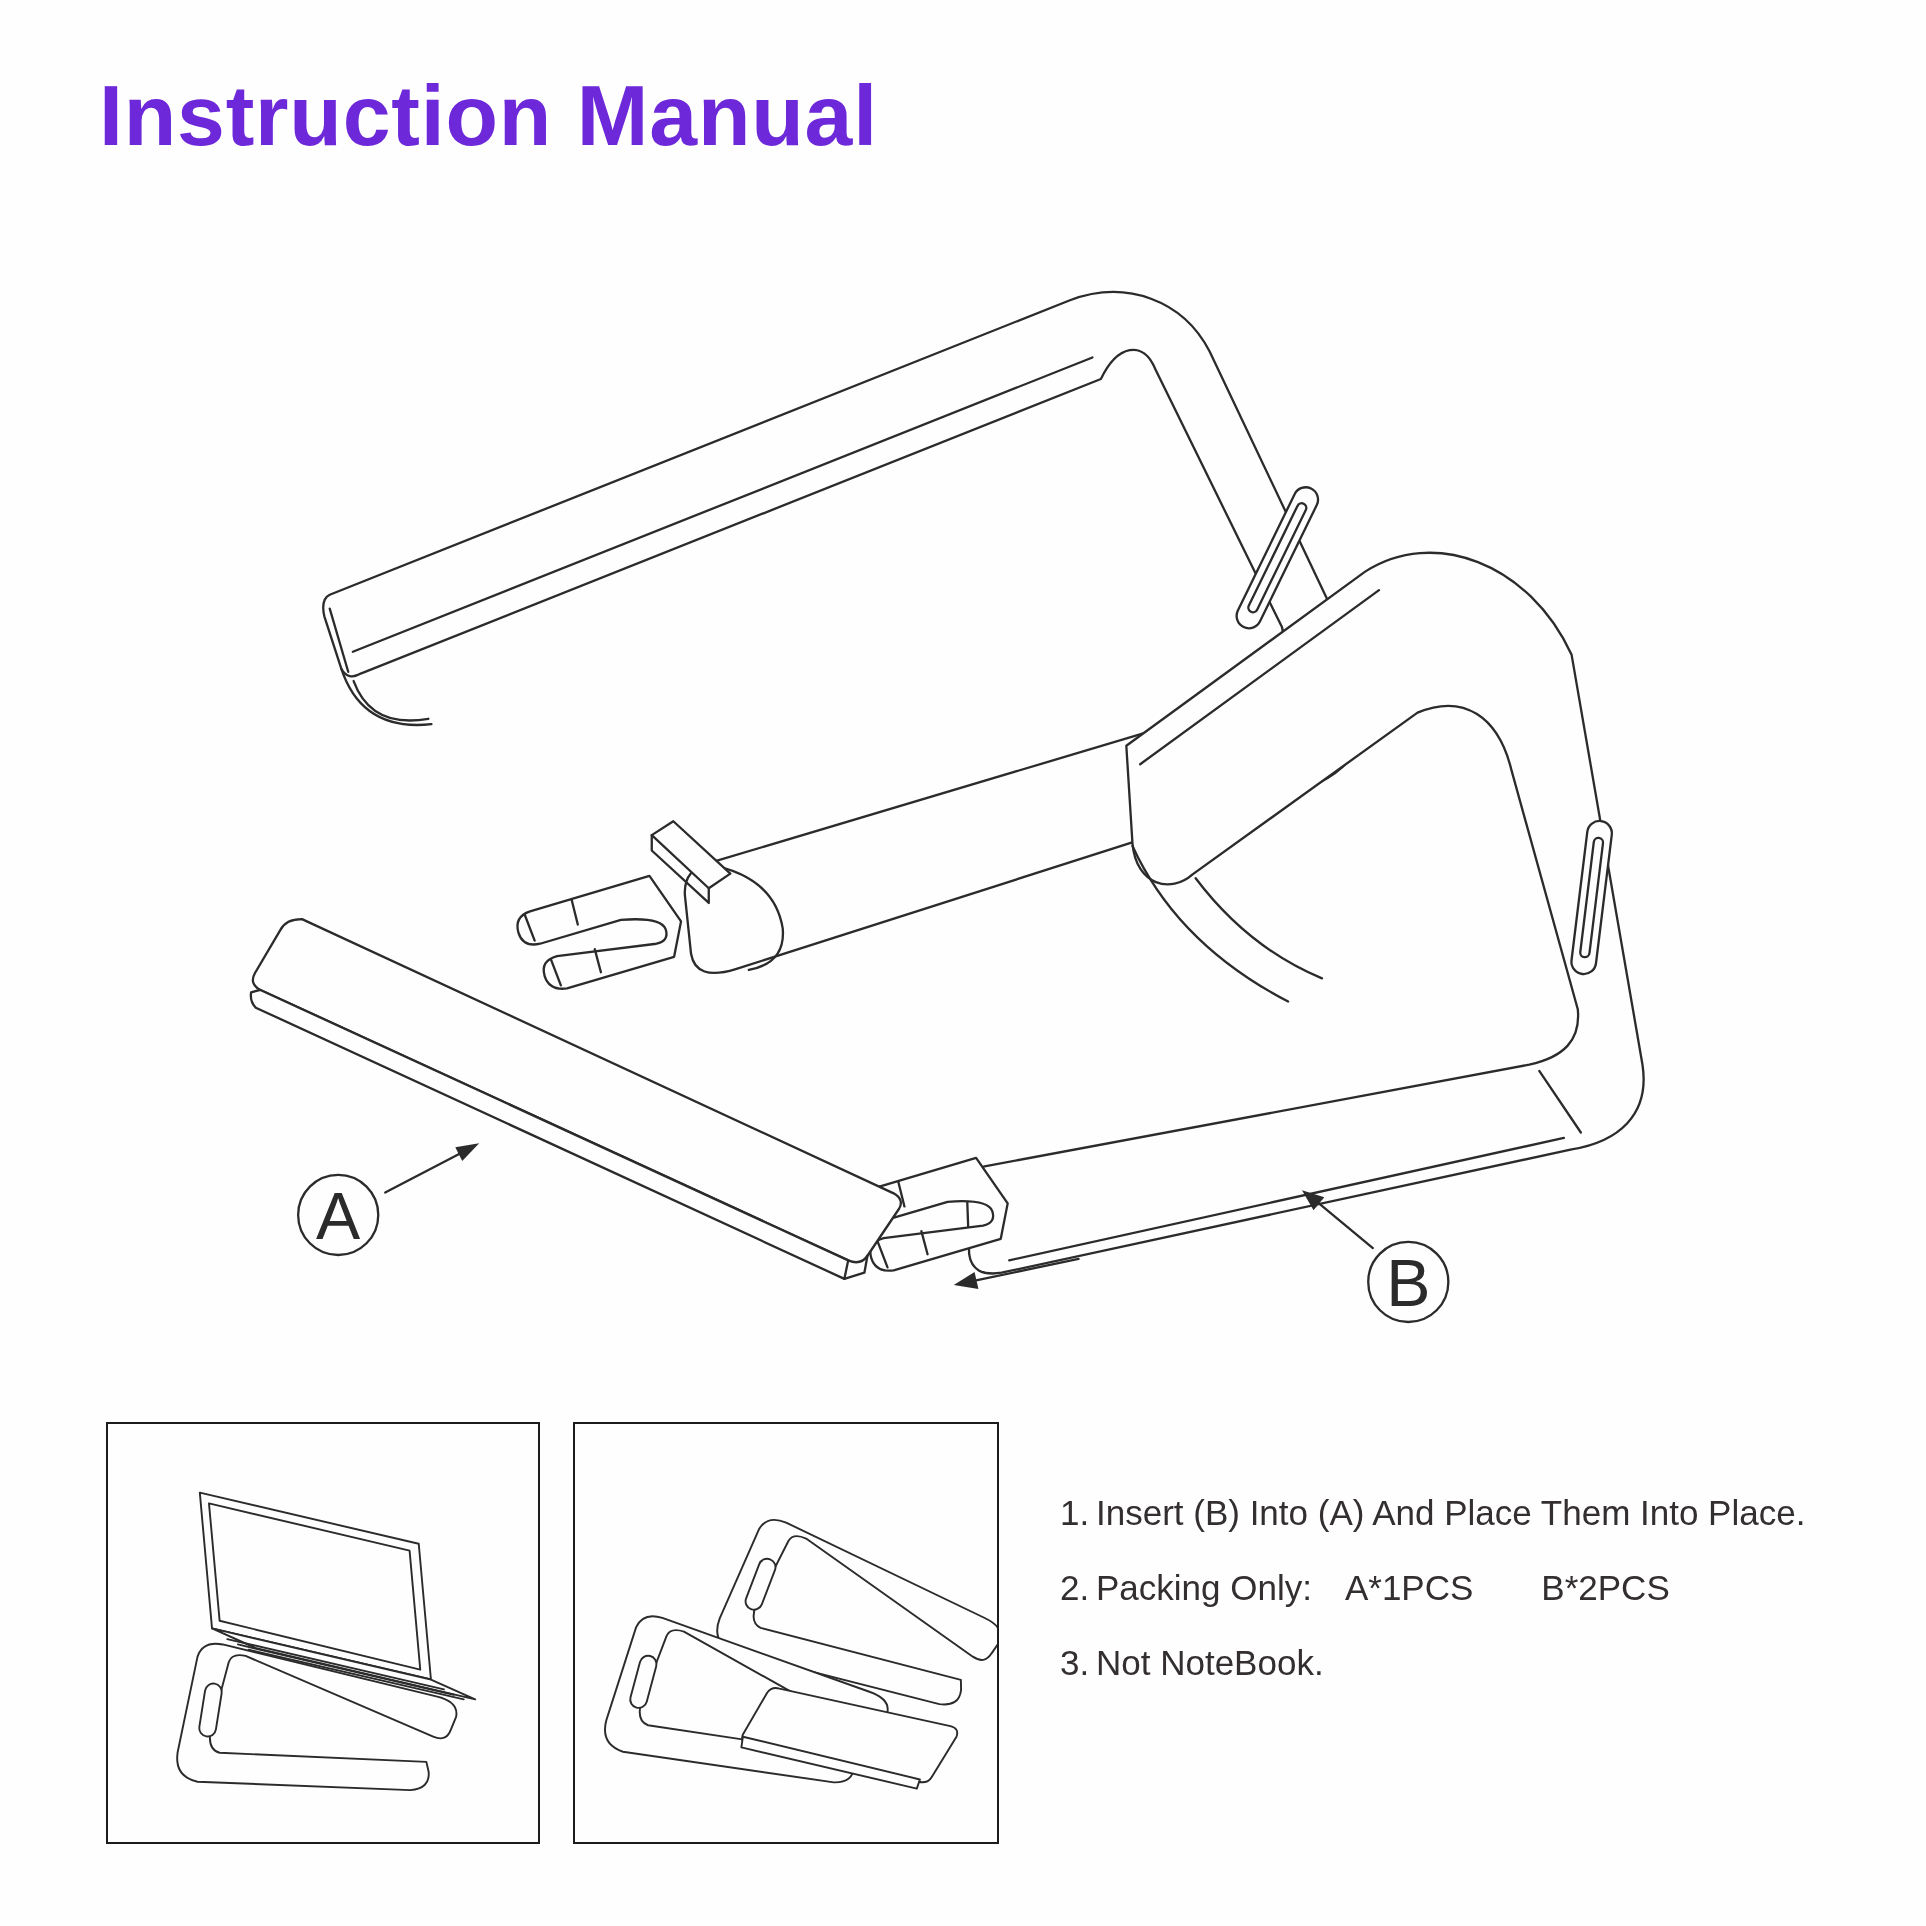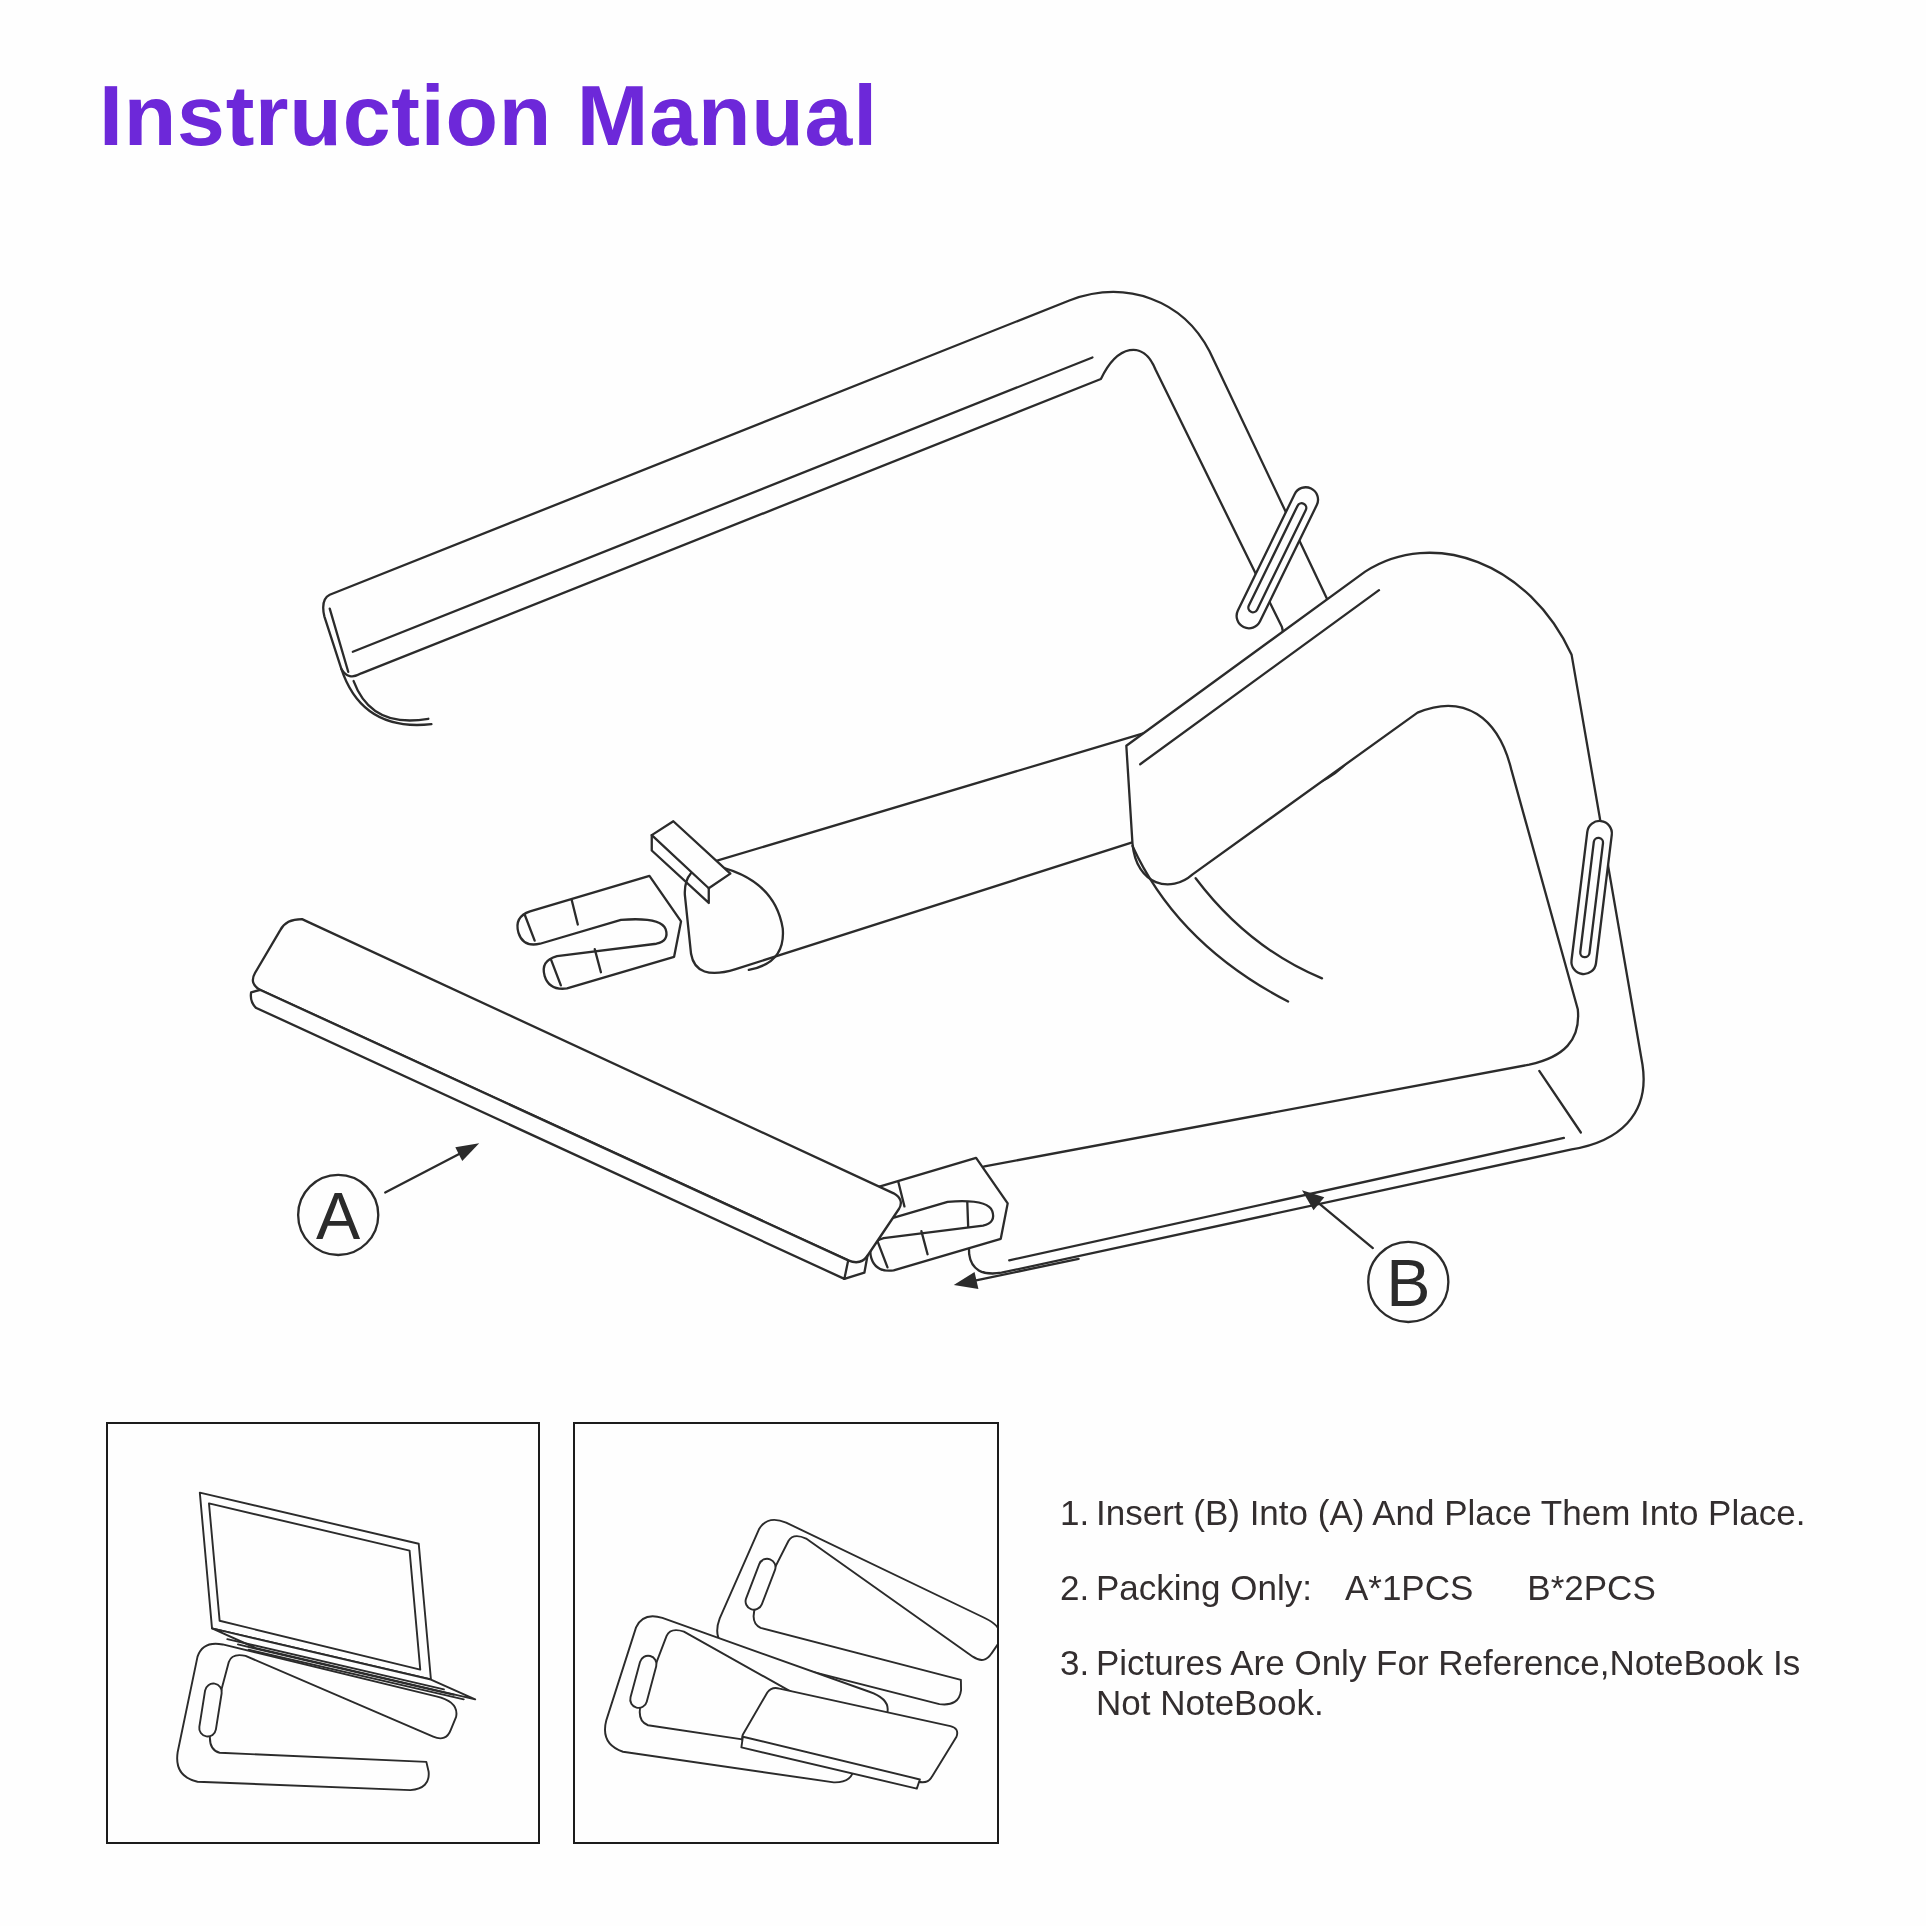--- a/index.html
+++ b/index.html
@@ -22,21 +22,21 @@
   .thumb.t1{left:106px;}
   .thumb.t2{left:573px;width:426px;}
   .thumb svg{display:block;width:100%;height:100%;}
   .instructions{
     position:absolute;left:1060px;top:1493px;width:848px;
     font-size:35px;line-height:40px;color:#332e2f;letter-spacing:0px;
   }
   .ins-item{display:flex;margin-bottom:35px;}
   .ins-item .num{width:36px;flex:none;}
   .qty-a{margin-left:33px;}
-  .qty-b{margin-left:54px;}
+  .qty-b{margin-left:68px;}
   svg .ln{fill:none;stroke:#2b2b2b;stroke-width:3;stroke-linecap:round;stroke-linejoin:round;}
   svg .fw{fill:#fefefe;stroke:#2b2b2b;stroke-width:3;stroke-linecap:round;stroke-linejoin:round;}
   svg .thin{fill:none;stroke:#2b2b2b;stroke-width:2.5;stroke-linecap:round;stroke-linejoin:round;}
   svg .thinw{fill:#fefefe;stroke:#2b2b2b;stroke-width:2.5;stroke-linecap:round;stroke-linejoin:round;}
   svg .arrowhead{fill:#2b2b2b;stroke:none;}
   svg .label-letter{
     font-family:"Liberation Sans","DejaVu Sans",sans-serif;
     font-size:86px;fill:#2b2b2b;text-anchor:middle;
   }
 </style>
@@ -208,18 +208,17 @@
   </div>
   <div class="ins-item">
     <span class="num">2.</span>
     <div class="txt">
       <span>Packing Only:</span><span class="qty-a">A*1PCS</span><span class="qty-b">B*2PCS</span>
     </div>
   </div>
   <div class="ins-item">
     <span class="num">3.</span>
     <div class="txt">
-      <div>Pictures Are Only For Reference,NoteBook Is</div>
       <div>Not NoteBook.</div>
     </div>
   </div>
 </div>
 
 
 </body></html>

